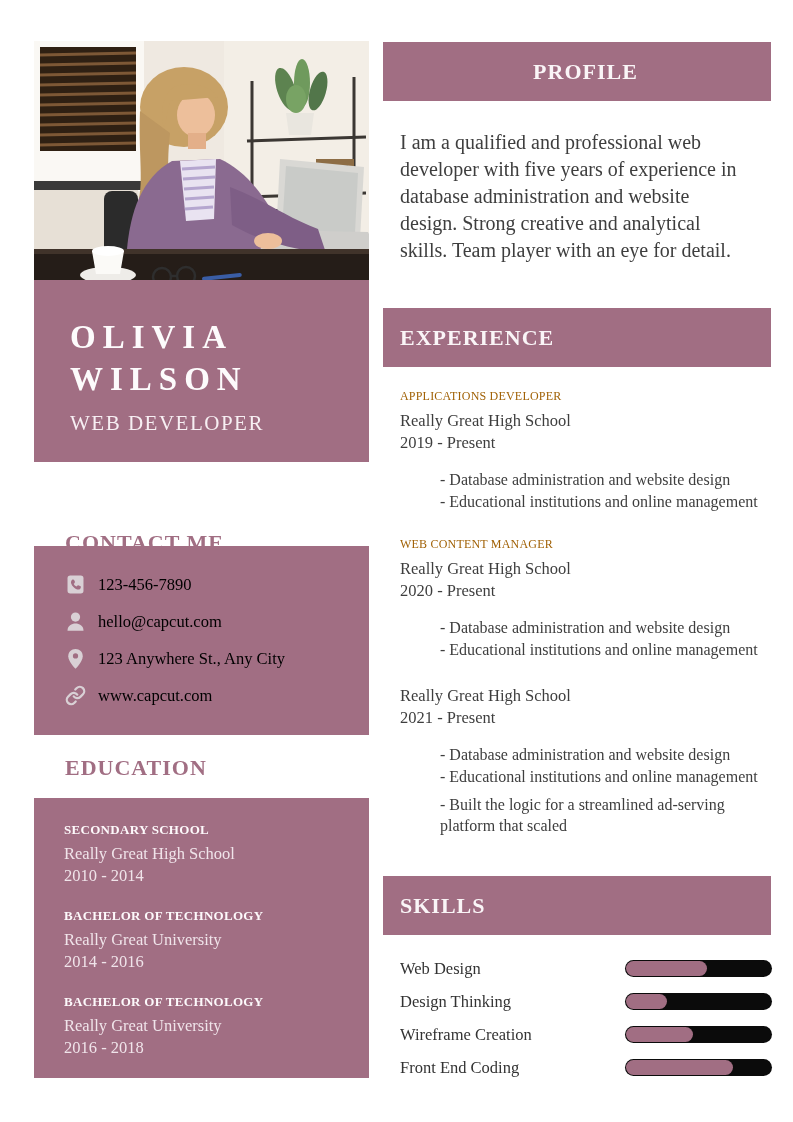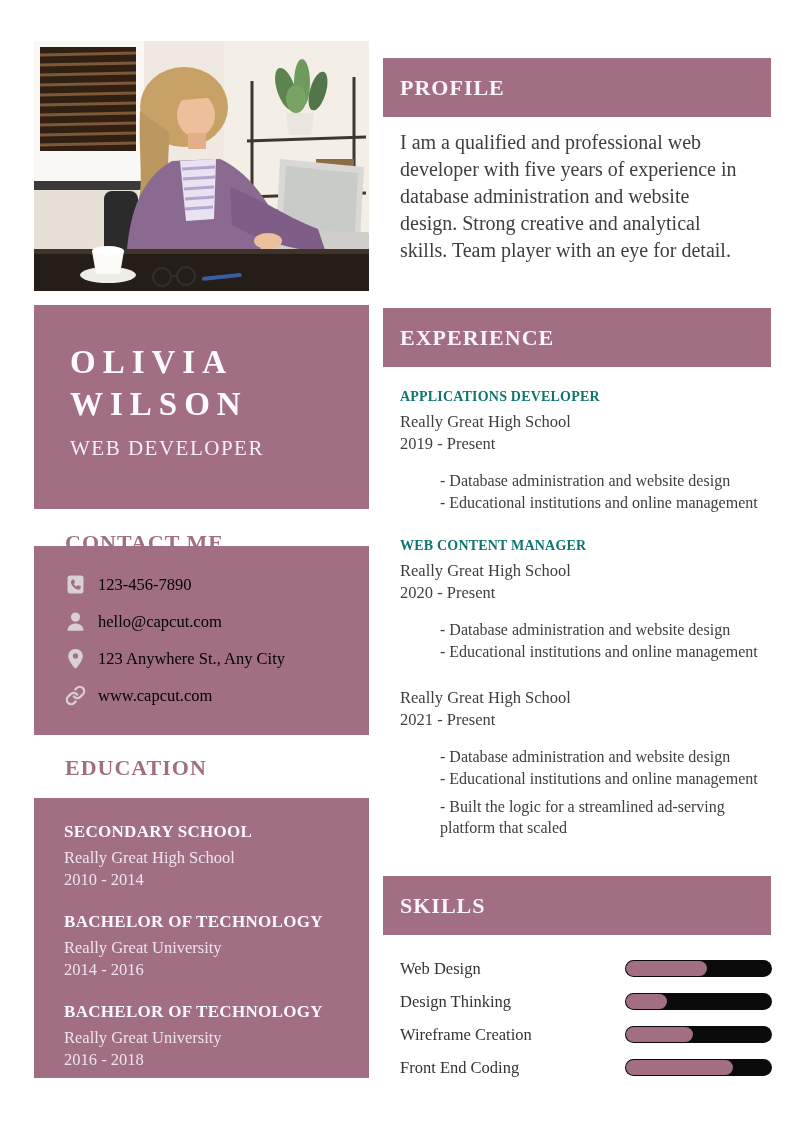--- a/index.html
+++ b/index.html
@@ -8,56 +8,56 @@
     --ink:#3e3e3e;
   }
   html,body{margin:0;padding:0;background:#ffffff;}
   #canvas{
     position:relative;width:793px;height:1122px;background:#ffffff;
     font-family:"Liberation Serif","DejaVu Serif",serif;overflow:hidden;
   }
   
   .photo{position:absolute;left:34px;top:41px;width:335px;height:250px;display:block;}
   .name-block{
-    position:absolute;left:34px;top:305px;width:335px;height:204px;
+    position:absolute;left:34px;top:280px;width:335px;height:182px;
     background:var(--accent);box-sizing:border-box;padding:36px 16px 0 36px;color:#ffffff;
   }
   .name-line{font-size:33px;font-weight:bold;letter-spacing:7px;line-height:42px;color:#fdfbfc;}
   .role-line{font-size:21px;letter-spacing:1.5px;margin-top:11px;color:#f7eff3;}
   .side-heading{
     position:absolute;left:65px;font-size:22px;font-weight:bold;
     letter-spacing:1px;color:var(--accent);
   }
   .contact-box{
     position:absolute;left:34px;top:546px;width:335px;height:189px;
     background:var(--accent);box-sizing:border-box;padding:20px 10px 0 30px;
   }
   .contact-row{display:flex;align-items:center;height:37px;}
   .cicon{width:22px;height:22px;flex:0 0 22px;display:flex;align-items:center;justify-content:center;}
   .ctext{margin-left:12px;font-size:16.5px;color:#000000;}
   .education-box{
     position:absolute;left:34px;top:798px;width:335px;height:280px;
     background:var(--accent);box-sizing:border-box;padding:24px 10px 0 30px;
   }
   .edu-entry{margin-bottom:21px;}
-  .edu-degree{font-size:17px;font-weight:bold;letter-spacing:0.3px;color:#fdf9fb;margin-bottom:5px;}
+  .edu-degree{font-size:13px;font-weight:bold;letter-spacing:0.3px;color:#fdf9fb;margin-bottom:5px;}
   .edu-line{font-size:16.5px;color:#f0e4ea;line-height:22px;}
   
   .section-bar{
     position:absolute;left:383px;width:388px;height:59px;background:var(--accent);
     box-sizing:border-box;display:flex;align-items:center;padding-left:17px;
   }
   .section-bar span{font-size:22px;font-weight:bold;letter-spacing:1px;color:#faf5f7;}
   .profile-text{
     position:absolute;left:400px;top:129px;width:340px;
     font-size:20px;line-height:27px;color:var(--ink);
   }
   .experience-content{position:absolute;left:400px;top:389px;width:372px;}
   .job{margin-bottom:25px;}
-  .job-title{font-size:14px;font-weight:bold;letter-spacing:0.2px;color:#0f766e;margin-bottom:6px;}
+  .job-title{font-size:12px;font-weight:normal;letter-spacing:0.2px;color:#a16207;margin-bottom:6px;}
   .job-org,.job-years{font-size:16.5px;color:var(--ink);line-height:22px;}
   .job-years{margin-bottom:15px;}
   .bullet{font-size:16px;color:var(--ink);line-height:21px;margin-bottom:1px;margin-left:40px;}
   .bullet.spaced{margin-top:7px;}
   .skills-content{position:absolute;left:400px;top:952px;width:372px;}
   .skill-row{display:flex;justify-content:space-between;align-items:center;height:33px;}
   .skill-label{font-size:16.5px;color:#333333;}
   .skill-bar{
     width:147px;height:17px;background:var(--bar-black);border-radius:10px;
     box-sizing:border-box;padding:1px;overflow:hidden;
@@ -208,21 +208,21 @@
       <div class="edu-line">Really Great University</div>
       <div class="edu-line">2014 - 2016</div>
     </div>
     <div class="edu-entry">
       <div class="edu-degree">BACHELOR OF TECHNOLOGY</div>
       <div class="edu-line">Really Great University</div>
       <div class="edu-line">2016 - 2018</div>
     </div>
   </div>
 
-  <div class="section-bar" style="top:58px;">
+  <div class="section-bar" style="top:42px;justify-content:center;">
     <span>PROFILE</span>
   </div>
   <div class="profile-text">I am a qualified and professional web developer with five years of experience in database administration and website design. Strong creative and analytical skills. Team player with an eye for detail.</div>
 
   <div class="section-bar" style="top:308px;align-items:center;">
     <span>EXPERIENCE</span>
   </div>
 
   <div class="experience-content">
     <div class="job">

